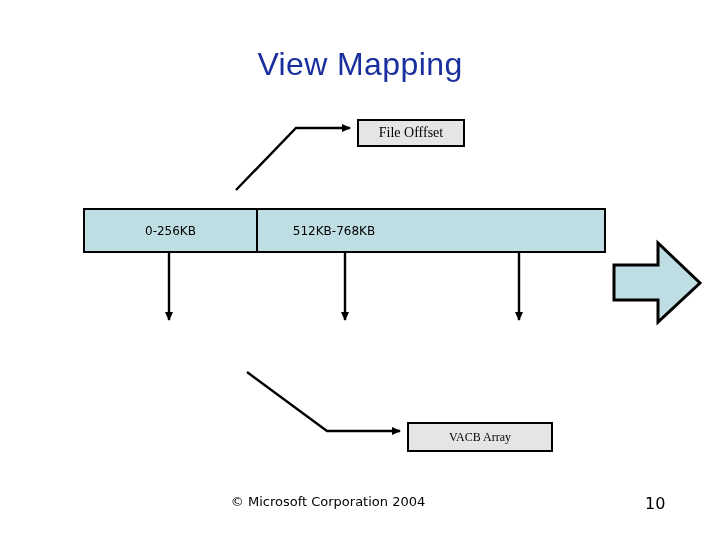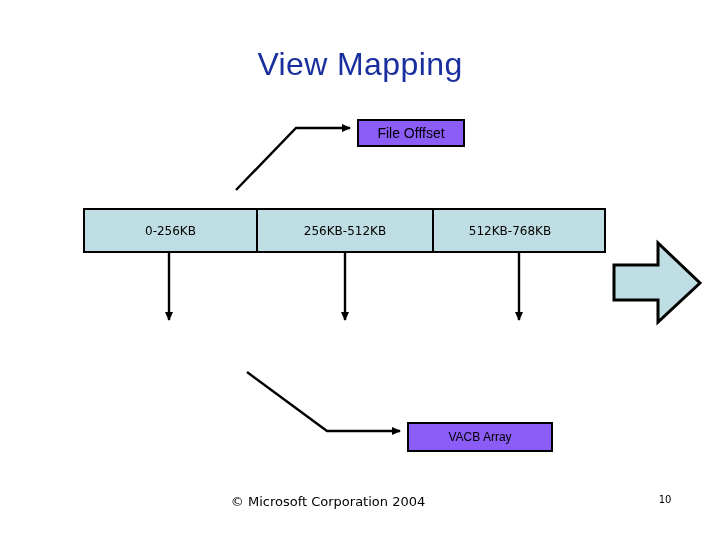--- a/index.html
+++ b/index.html
@@ -31,26 +31,26 @@
     font-weight: normal;
     letter-spacing: 0.4px;
     color: #1a2f9e;
     white-space: nowrap;
   }
 
   
   .cyan-box {
     position: absolute;
     box-sizing: border-box;
-    background: #8b5cf6;
+    background: #e5e5e5;
     border: 2px solid #000000;
     display: flex;
     align-items: center;
     justify-content: center;
-    font-family: Liberation Sans, sans-serif;
+    font-family: Liberation Serif, serif;
     color: #000000;
     white-space: nowrap;
   }
 
   #label-file-offset {
     left: 357px;
     top: 119px;
     width: 108px;
     height: 28px;
     font-size: 14px;
@@ -114,23 +114,23 @@
     font-family: "DejaVu Sans", "Liberation Sans", sans-serif;
     font-size: 13px;
     color: #000000;
     white-space: nowrap;
   }
   #footer-page-number {
     position: absolute;
     left: 645px;
     top: 494px;
     width: 40px;
-    text-align: center;
+    text-align: left;
     font-family: "DejaVu Sans", "Liberation Sans", sans-serif;
-    font-size: 10px;
+    font-size: 16px;
     color: #000000;
   }
 </style>
 </head>
 <body>
 
 <div id="slide">
 
   <div id="slide-title">View Mapping</div>
 
@@ -161,21 +161,20 @@
 
     <g>
       <path d="M614,265 L658,265 L658,243 L700,283 L658,322 L658,300 L614,300 Z" fill="#bfdee3" stroke="#000000" stroke-width="3" stroke-linejoin="miter"></path>
     </g>
   </svg>
 
   <div id="label-file-offset" class="cyan-box">File  Offfset</div>
 
   <div id="row-offsets" class="table-row">
     <div class="table-cell c0">0-256KB</div>
-    <div class="table-cell c1">256KB-512KB</div>
     <div class="table-cell c2">512KB-768KB</div>
   </div>
 
 
   <div id="label-vacb-array" class="cyan-box">VACB Array</div>
 
   <div id="footer-copyright">© Microsoft Corporation 2004</div>
   <div id="footer-page-number">10</div>
 
 </div>

